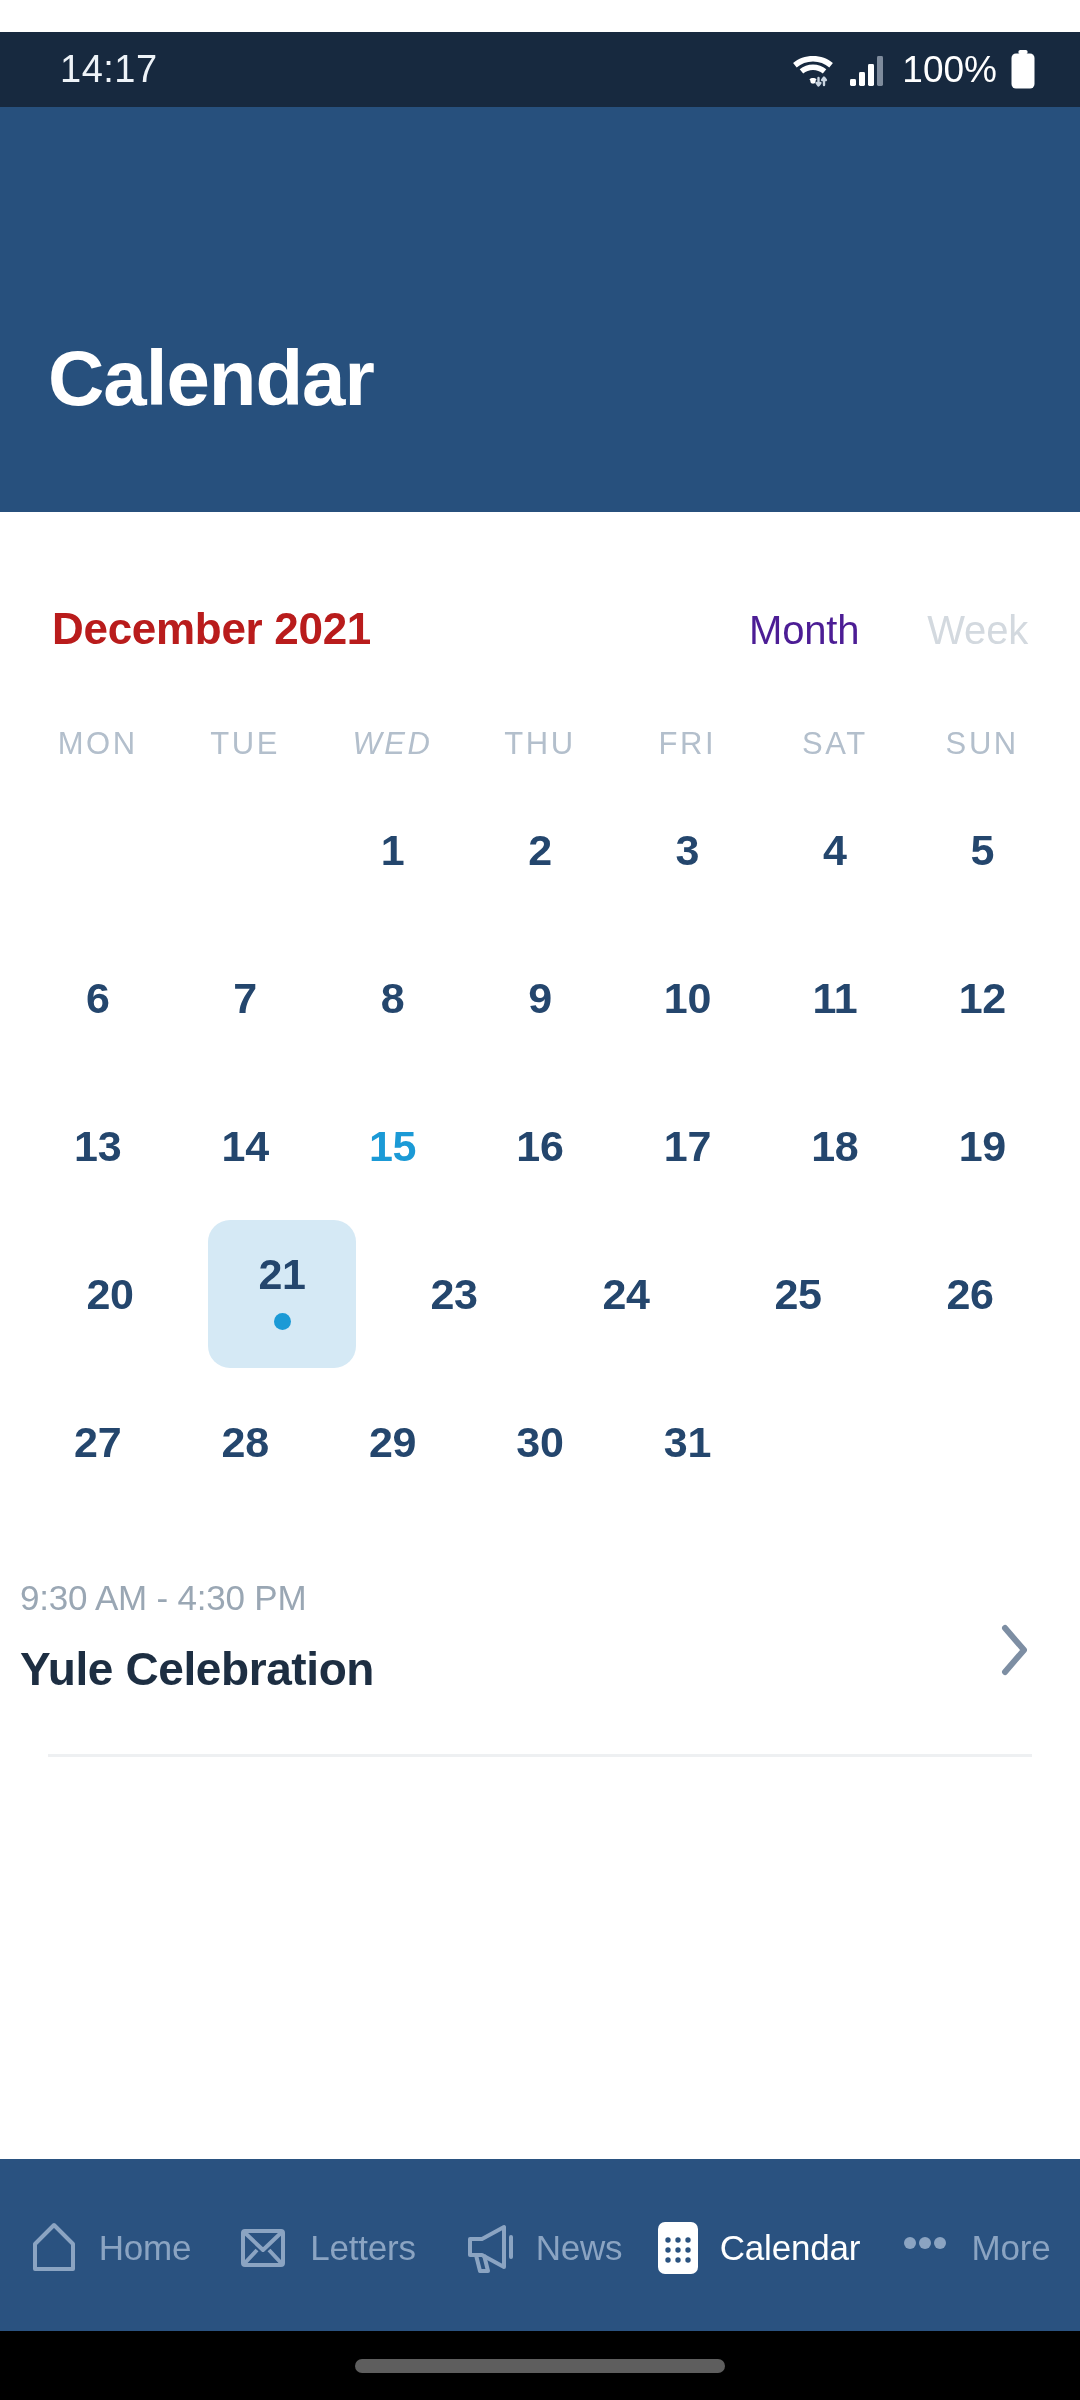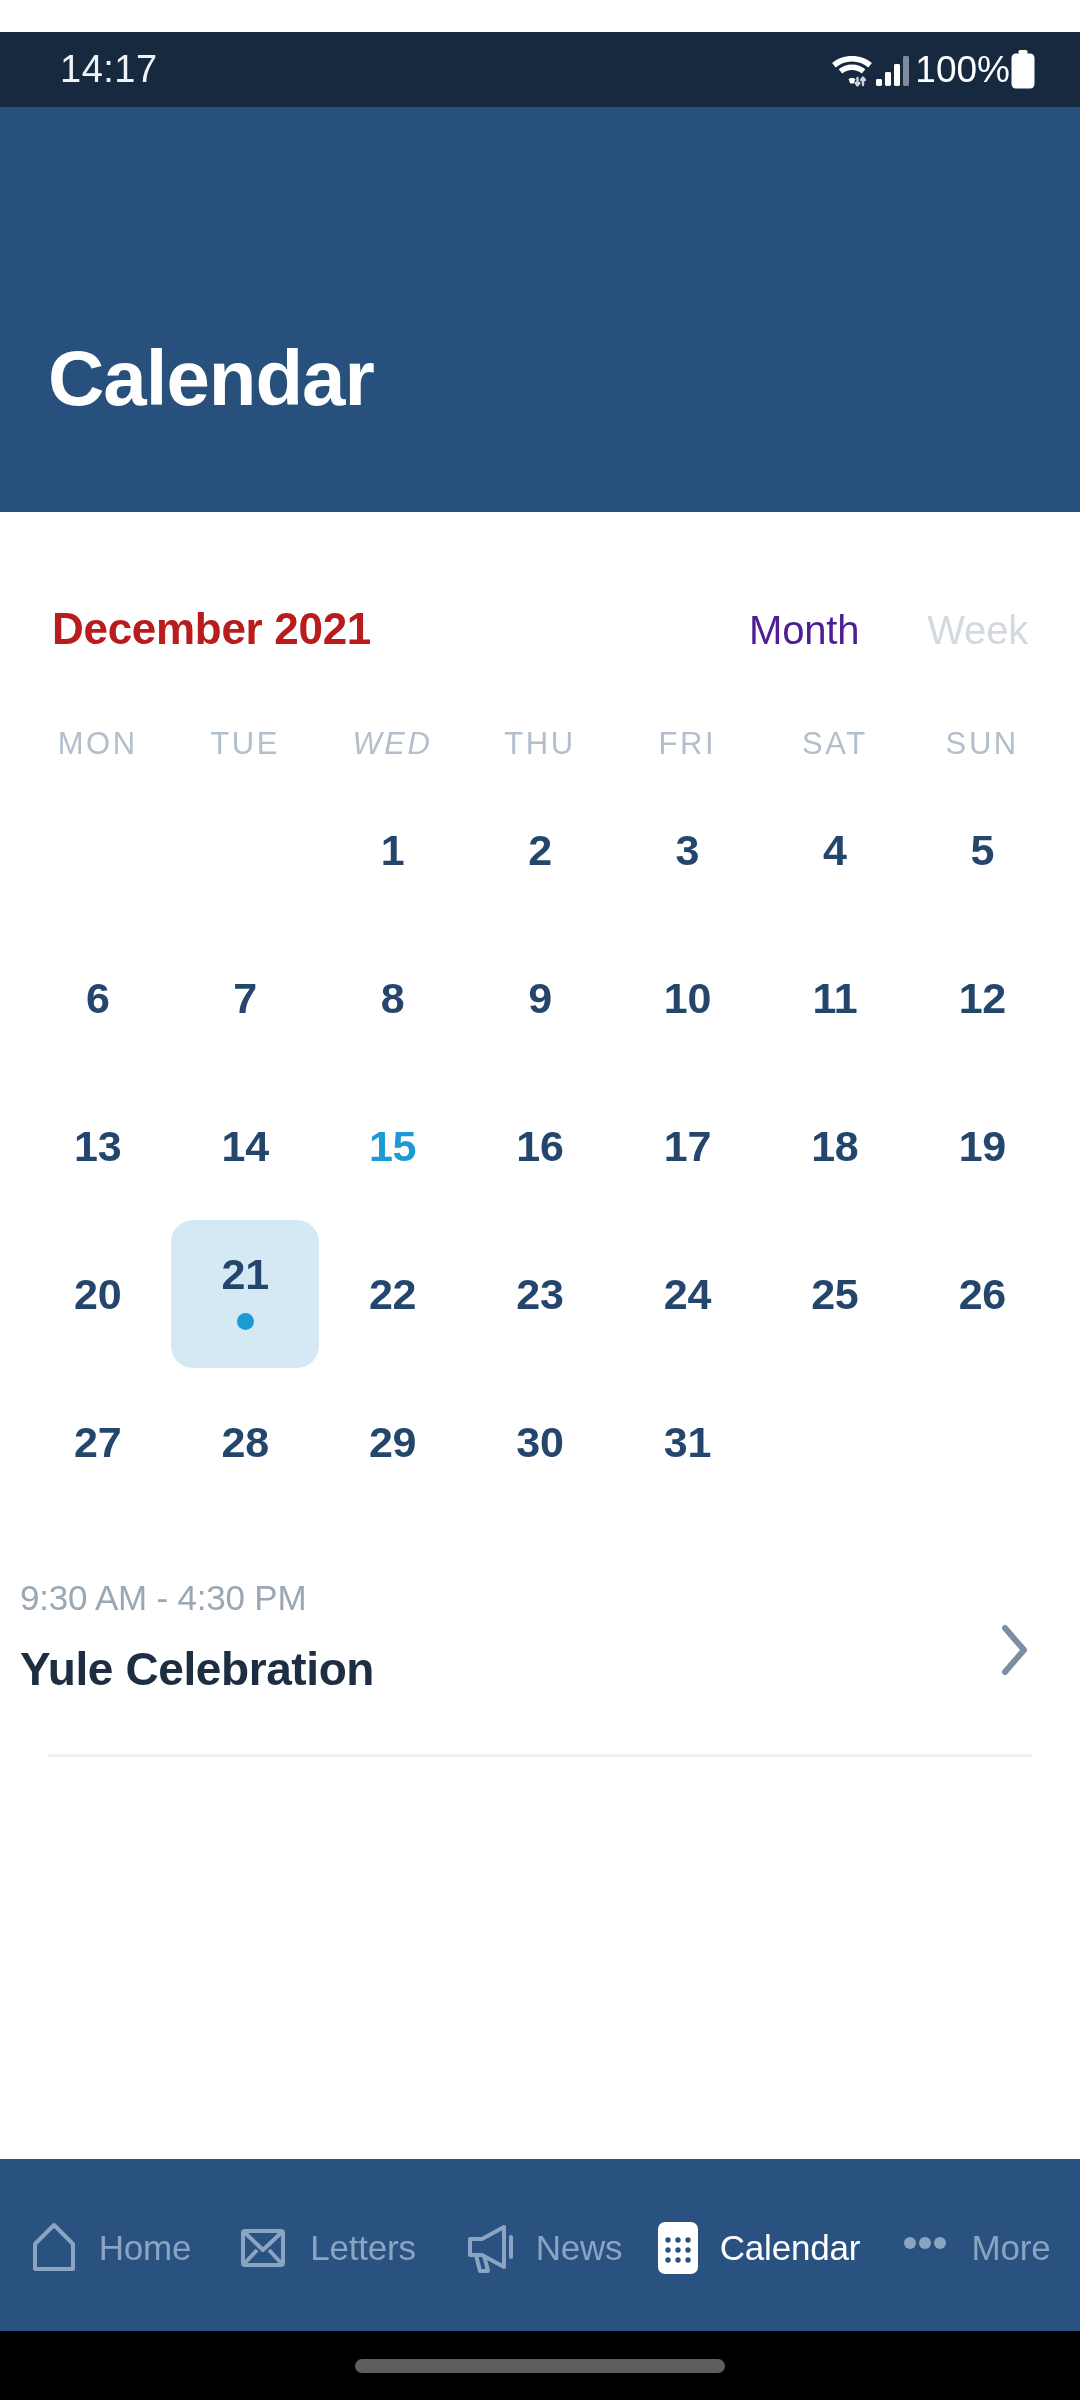--- a/index.html
+++ b/index.html
@@ -11,21 +11,21 @@
   }
   .phone { width:1080px; height:2400px; position:relative; background:#ffffff; display:flex; flex-direction:column; }
 
   
   .statusbar {
     height:75px; background:#17293f; color:#ffffff;
     display:flex; align-items:center; justify-content:space-between;
     padding:0 44px 0 60px; flex:0 0 75px;margin-top:32px;
   }
   .status-time { font-size:38px; font-weight:400; letter-spacing:.5px; color:#eef3f8; }
-  .status-right { display:flex; align-items:center; }
+  .status-right { display:flex; align-items:center; gap:13px; }
   .status-right svg { display:block; }
   .status-batt-text { font-size:37px; font-weight:400; color:#ffffff; letter-spacing:0px; margin-left:2px;}
 
   
   .header {
     background:#27507d; flex:0 0 405px; position:relative;
   }
   .header-title {
     position:absolute; left:48px; bottom:88px;
     color:#ffffff; font-size:78px; font-weight:700; letter-spacing:-1px;
@@ -219,23 +219,20 @@
             </div>
           </div>
           <div class="cal-row">
             <div class="cal-cell">
               <div class="daynum">20</div>
             </div>
             <div class="cal-cell selected">
               <div class="sel-bg"></div>
               <div class="daynum">21</div>
               <div class="dot"></div>
-            </div>
-            <div class="cal-cell">
-              <div class="daynum">22</div>
             </div>
             <div class="cal-cell">
               <div class="daynum">23</div>
             </div>
             <div class="cal-cell">
               <div class="daynum">24</div>
             </div>
             <div class="cal-cell">
               <div class="daynum">25</div>
             </div>

